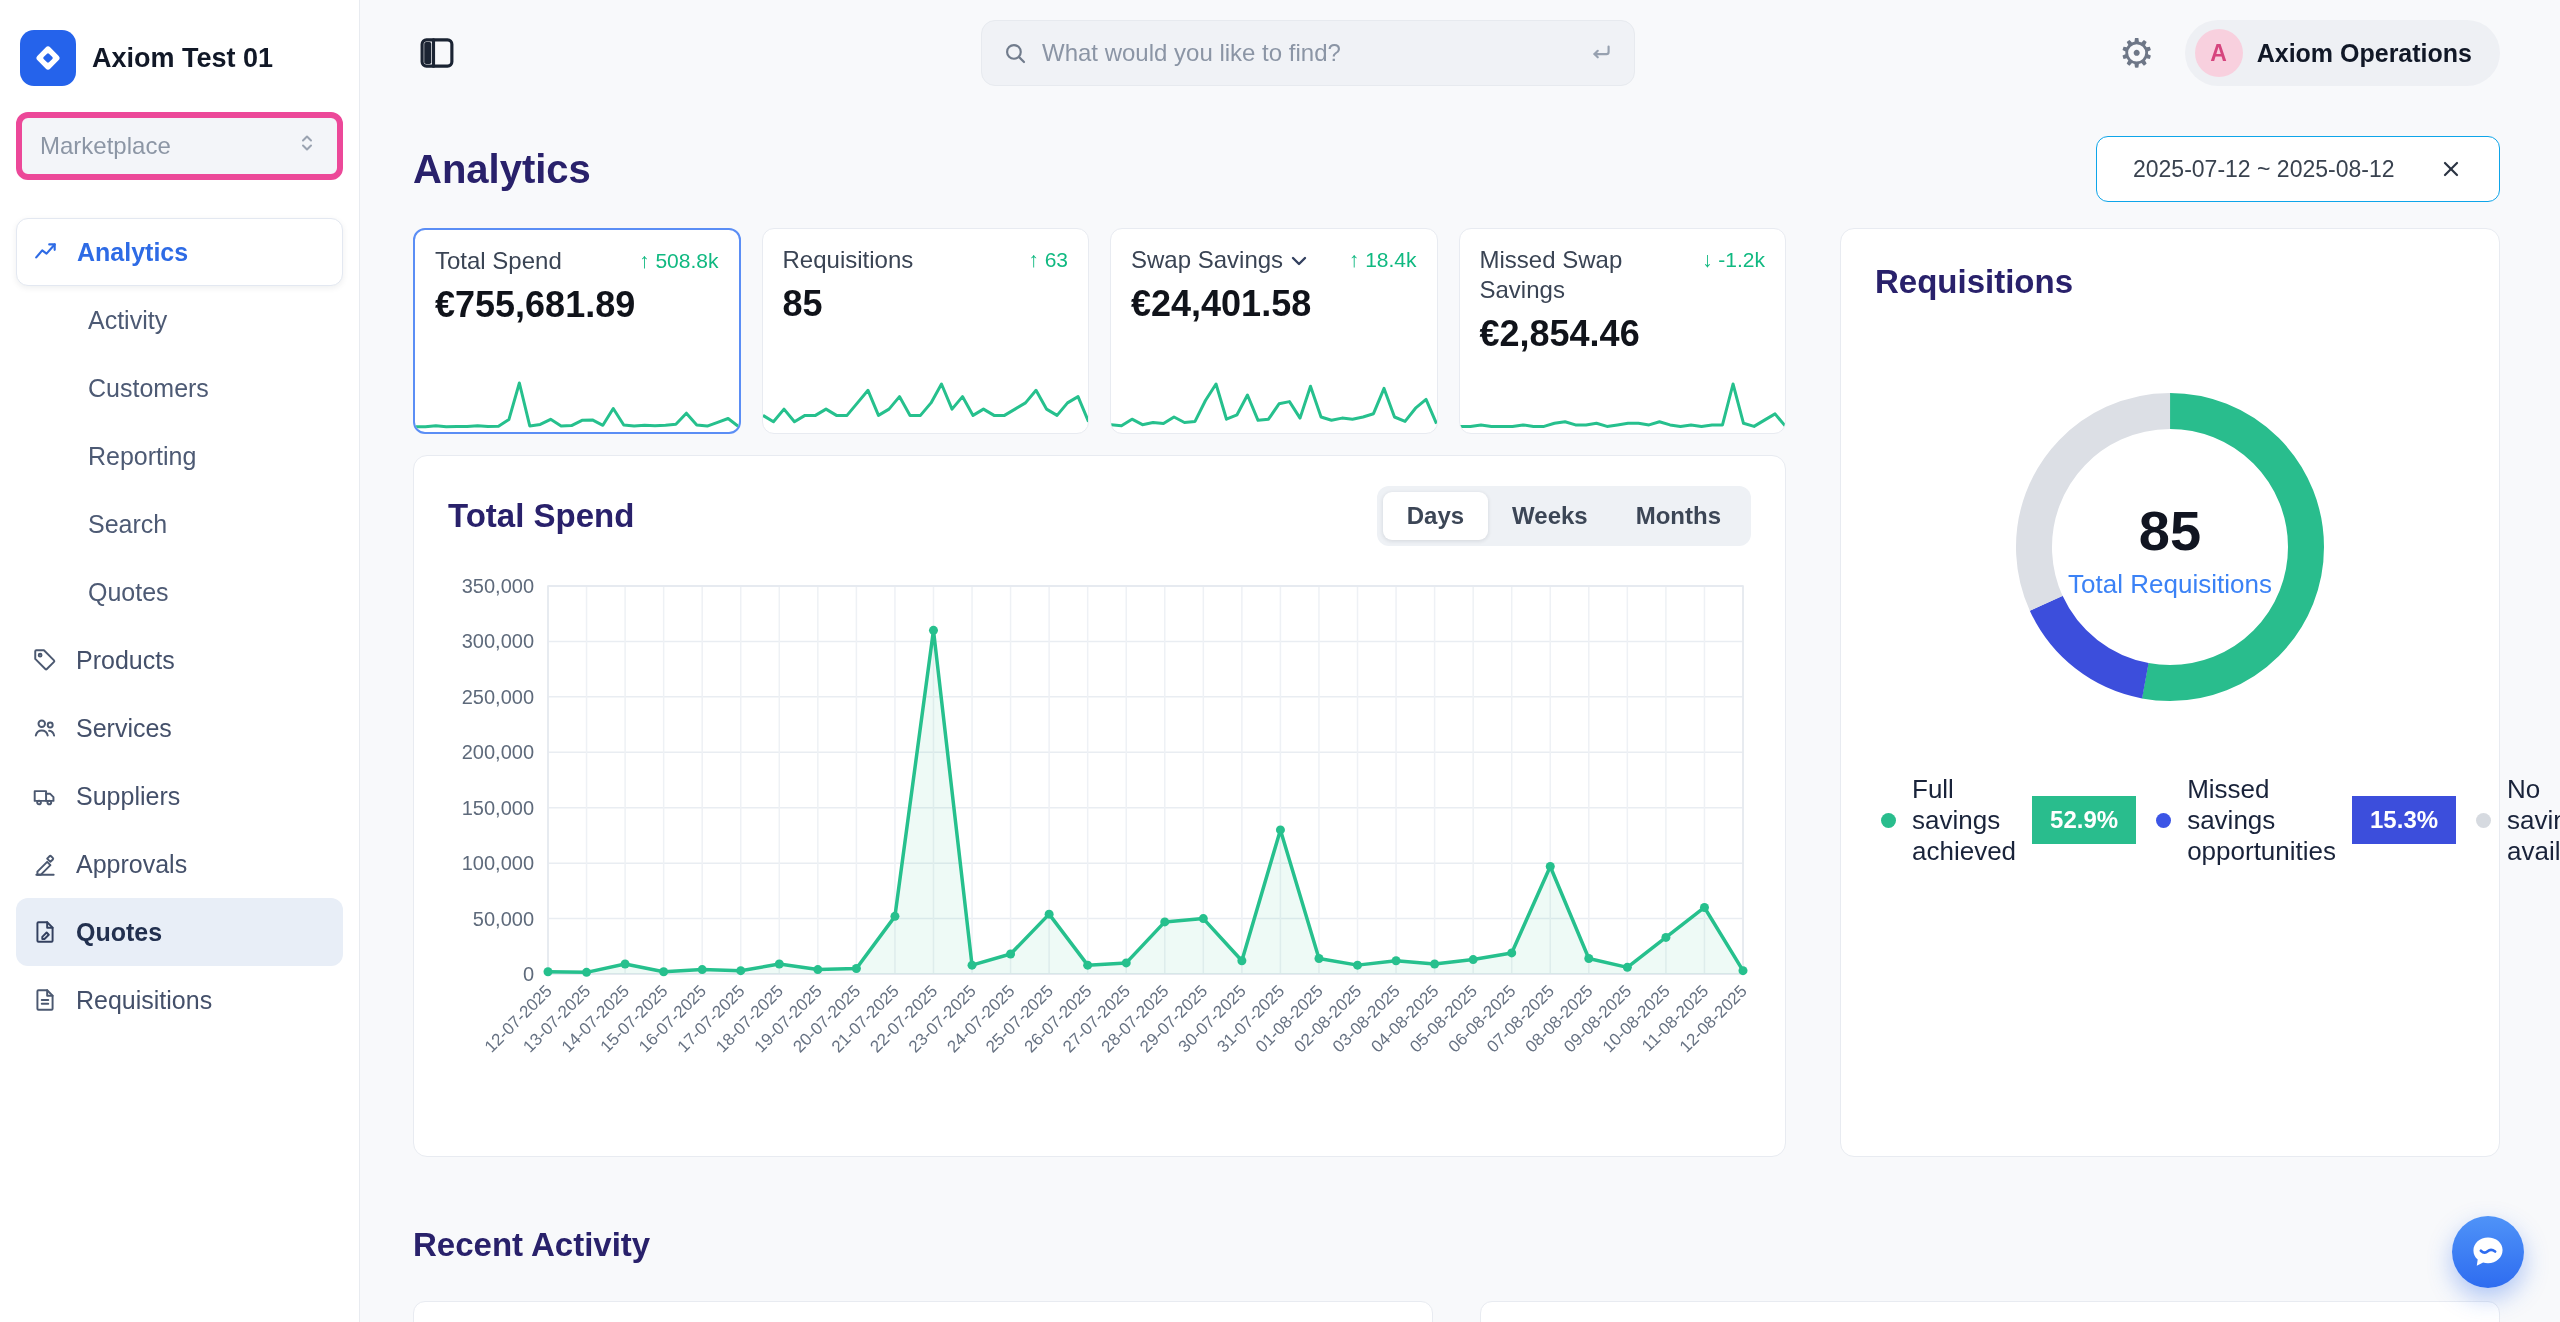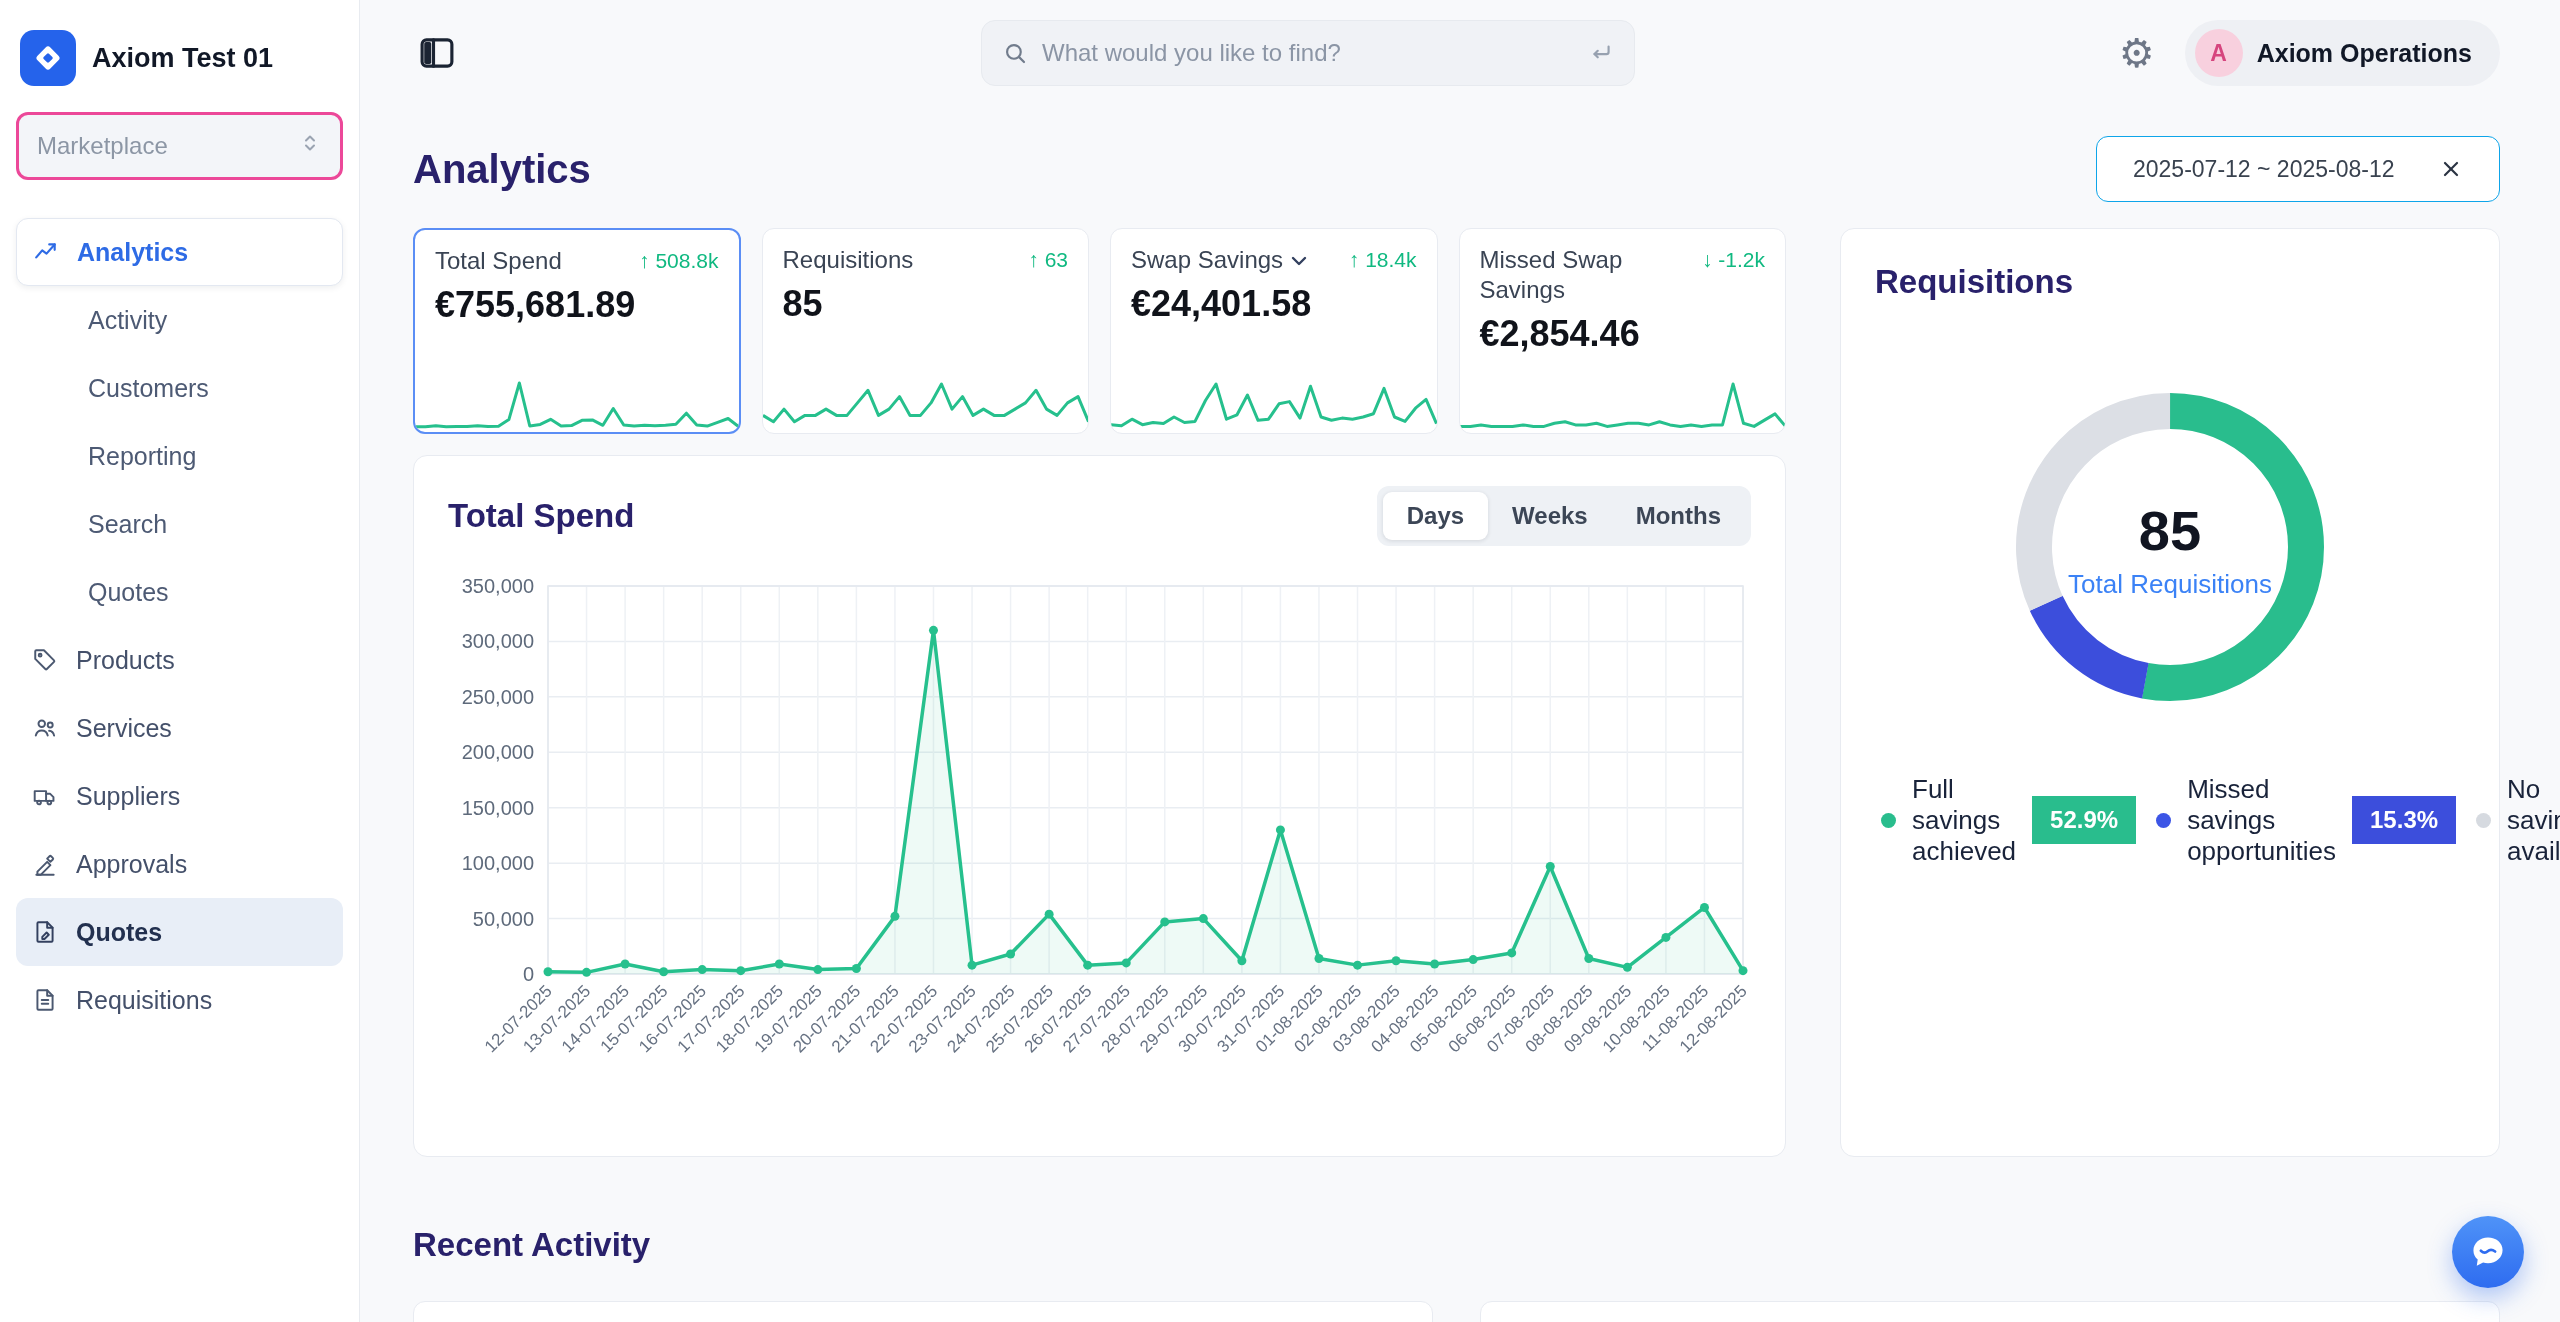--- a/index.html
+++ b/index.html
@@ -6,21 +6,21 @@
   * { margin:0; padding:0; box-sizing:border-box; }
   html,body { width:2560px; height:1322px; overflow:hidden; }
   body { font-family:"Liberation Sans", sans-serif; background:#f8f9fb; color:#1b2330; }
   .app { display:flex; width:2044px; height:1322px; }
 
   
   .sidebar { width:360px; flex-shrink:0; background:#ffffff; border-right:1px solid #e8ebf0; }
   .brand { display:flex; align-items:center; gap:16px; padding:30px 20px 0 20px; }
   .logo { width:56px; height:56px; border-radius:14px; background:#2563eb; display:flex; align-items:center; justify-content:center; flex-shrink:0; }
   .brand-name { font-size:27px; font-weight:700; color:#111827; }
-  .workspace { margin:26px 16px 0 16px; height:68px; border:3px solid #ec4899; background:#f3f5f9; border-radius:12px; display:flex; align-items:center; justify-content:space-between; padding:16px 18px; color:#8c96a5; font-size:24px; cursor:pointer; }
+  .workspace { margin:26px 16px 0 16px; height:68px; border:6px solid #ec4899; background:#f3f5f9; border-radius:12px; display:flex; align-items:center; justify-content:space-between; padding:16px 18px; color:#8c96a5; font-size:24px; cursor:pointer; }
   nav { padding:38px 16px 0 16px; }
   .nav-item { height:68px; display:flex; align-items:center; gap:18px; padding:0 16px; border-radius:12px; font-size:25px; color:#44506a; cursor:pointer; }
   .nav-item svg { flex-shrink:0; }
   .nav-item.active-route { background:#fff; border:1px solid #e3e8f1; box-shadow:0 2px 6px rgba(16,24,40,.07); color:#2e6be5; font-weight:700; }
   .nav-item.highlight { background:#e8eef7; color:#22304f; font-weight:600; }
   .sub-item { height:68px; display:flex; align-items:center; padding-left:72px; font-size:25px; color:#4d5a74; border-radius:12px; cursor:pointer; }
 
   
   .main { flex:1; display:flex; flex-direction:column; background:#f8f9fb; position:relative; }
   .topbar { height:106px; display:flex; align-items:center; padding:0 60px 0 53px; flex-shrink:0; }

